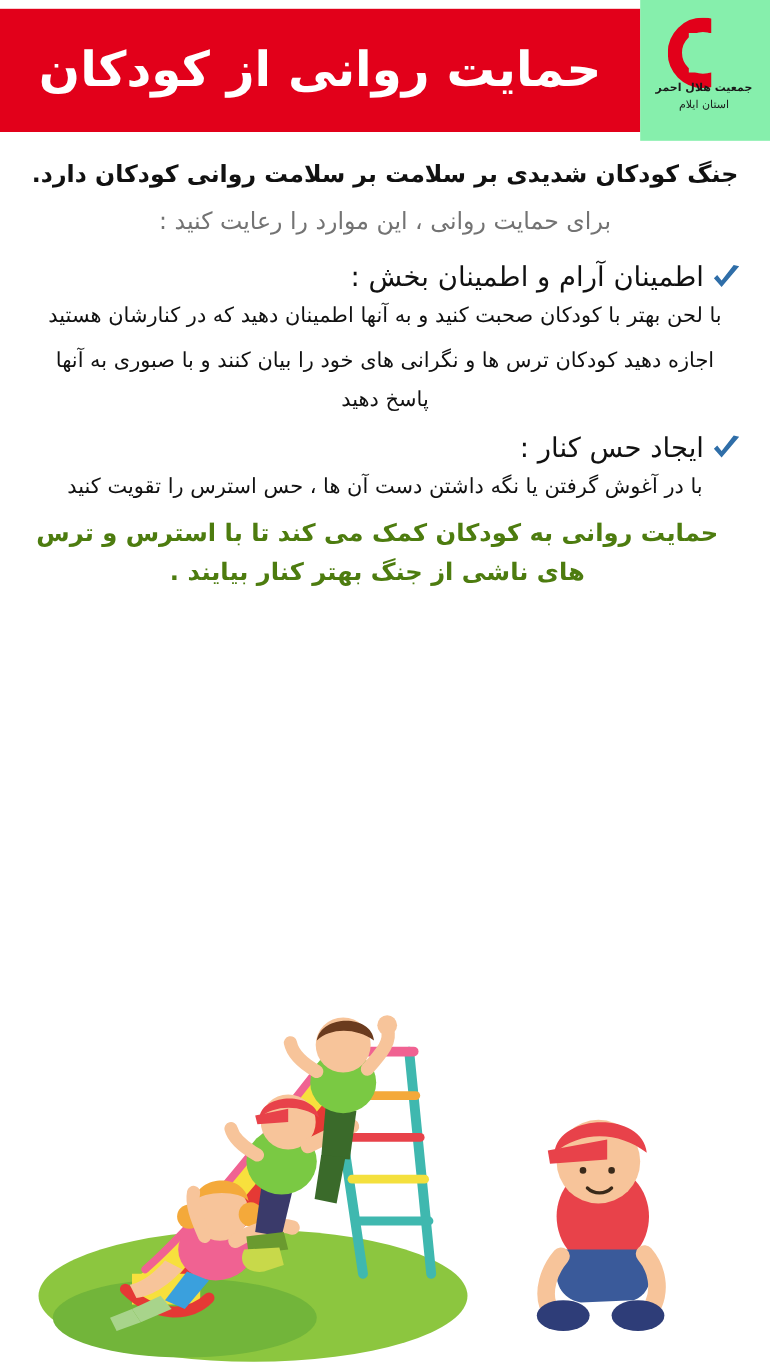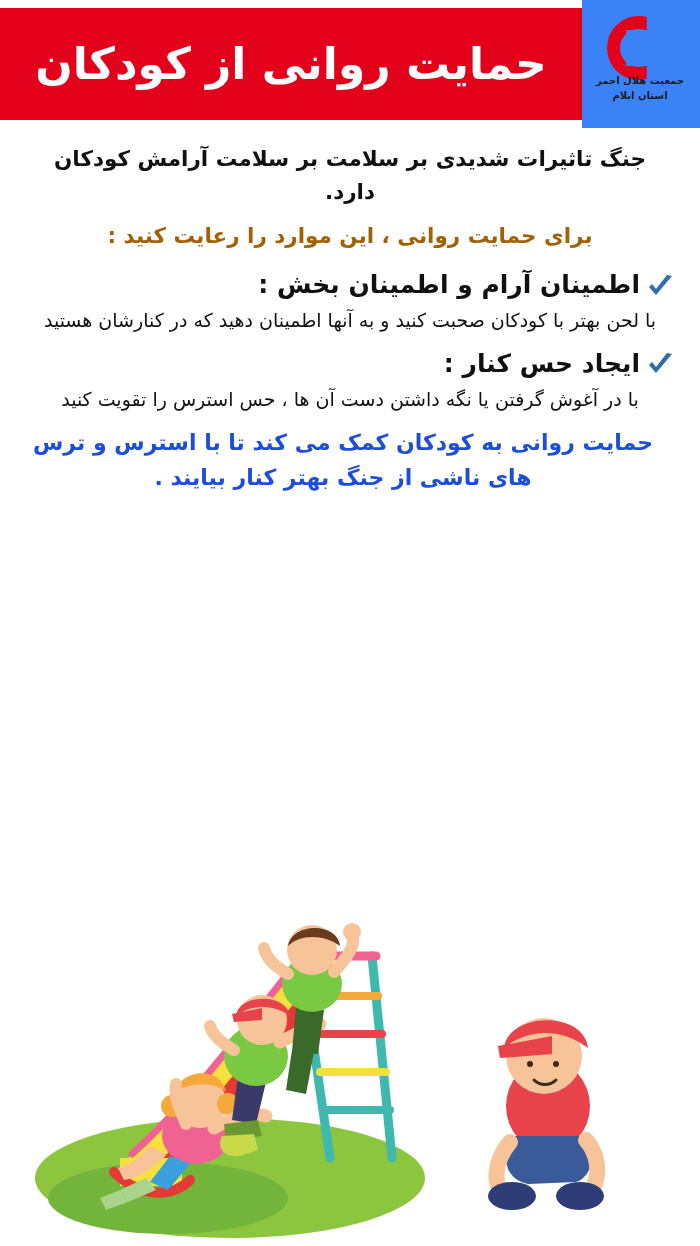--- a/index.html
+++ b/index.html
@@ -19,21 +19,21 @@
   .header {
     position: relative;
     height: 128px;
     display: flex;
     align-items: stretch;
   }
   .logo-box {
     width: 118px;
     flex: 0 0 118px;
     position: relative;
-    background: #3b82f6;
+    background: #86efac;
     display: flex;
     align-items: flex-start;
     justify-content: center;
     padding-top: 14px;
     box-sizing: border-box;
   }
   .crescent-wrap {
     position: relative;
     width: 80px;
     height: 72px;
@@ -54,21 +54,21 @@
     top: 74px;
     right: 4px;
     width: 112px;
     text-align: center;
     font-size: 10px;
     line-height: 1.45;
     color: #1a1a1a;
     font-family: "DejaVu Sans", "Liberation Sans", sans-serif;
   }
   .logo-text .l1 { display: block; font-weight: bold; }
-  .logo-text .l2 { display: block; font-weight: bold; }
+  .logo-text .l2 { display: block; }
 
   .title-bar {
     flex: 1 1 auto;
     background: #e2001a;
     display: flex;
     align-items: center;
     justify-content: center;
     margin: 8px 0 8px 0;
   }
   .title-bar h1 {
@@ -90,59 +90,59 @@
   }
   .intro {
     color: #111111;
     font-size: 21.5px;
     font-weight: bold;
     line-height: 1.55;
     margin: 4px 0 2px 0;
     text-align: center;
   }
   .intro2 {
-    color: #a16207;
+    color: #737373;
     font-size: 21.5px;
-    font-weight: bold;
+    font-weight: normal;
     line-height: 1.55;
     margin: 10px 0 14px 0;
     text-align: center;
   }
 
   .tip { margin: 0 0 6px 0; }
   .tip-head {
     display: flex;
     flex-direction: row;
     align-items: center;
     justify-content: flex-start;
     gap: 6px;
     color: #111111;
     font-size: 25px;
-    font-weight: bold;
+    font-weight: normal;
     line-height: 1.5;
   }
   .check {
     flex: 0 0 auto;
     width: 28px;
     height: 28px;
     display: inline-block;
     position: relative;
     top: 2px;
   }
   .check svg { display: block; }
   .tip-body {
     color: #111111;
     font-size: 19px;
     line-height: 1.85;
     text-align: center;
     margin: 0 4px 2px 4px;
   }
 
   .closing {
-    color: #1d4ed8;
+    color: #4d7c0f;
     font-size: 22px;
     font-weight: bold;
     line-height: 1.6;
     text-align: center;
     margin: 8px 20px 0 6px;
   }
 
   
   .illustration {
     position: absolute;
@@ -167,36 +167,37 @@
       <span class="l2">استان ایلام</span>
     </div>
   </div>
   <div class="title-bar">
     <h1>حمایت روانی از کودکان</h1>
   </div>
 </div>
 
 <div class="content">
 
-  <p class="intro">جنگ تاثیرات شدیدی بر سلامت بر سلامت آرامش کودکان دارد.</p>
+  <p class="intro">جنگ کودکان شدیدی بر سلامت بر سلامت روانی کودکان دارد.</p>
   <p class="intro2">برای حمایت روانی ، این موارد را رعایت کنید :</p>
 
   <div class="tip">
     <div class="tip-head">
       <span class="check">
         <svg viewBox="0 0 28 28" width="28" height="28" aria-hidden="true">
           <path d="M3 14 L10 22 L26 3 L21 2 L10 16 L6 11 Z" fill="#2f6ea8"></path>
         </svg>
       </span>
       <span>اطمینان آرام و اطمینان بخش :</span>
     </div>
     <div class="tip-body">با لحن بهتر با کودکان صحبت کنید و به آنها اطمینان دهید که در کنارشان هستید</div>
   </div>
 
   <div class="tip">
+    <div class="tip-body">اجازه دهید کودکان ترس ها و نگرانی های خود را بیان کنند و با صبوری به آنها پاسخ دهید</div>
   </div>
 
   <div class="tip">
     <div class="tip-head">
       <span class="check">
         <svg viewBox="0 0 28 28" width="28" height="28" aria-hidden="true">
           <path d="M3 14 L10 22 L26 3 L21 2 L10 16 L6 11 Z" fill="#2f6ea8"></path>
         </svg>
       </span>
       <span>ایجاد حس کنار :</span>

